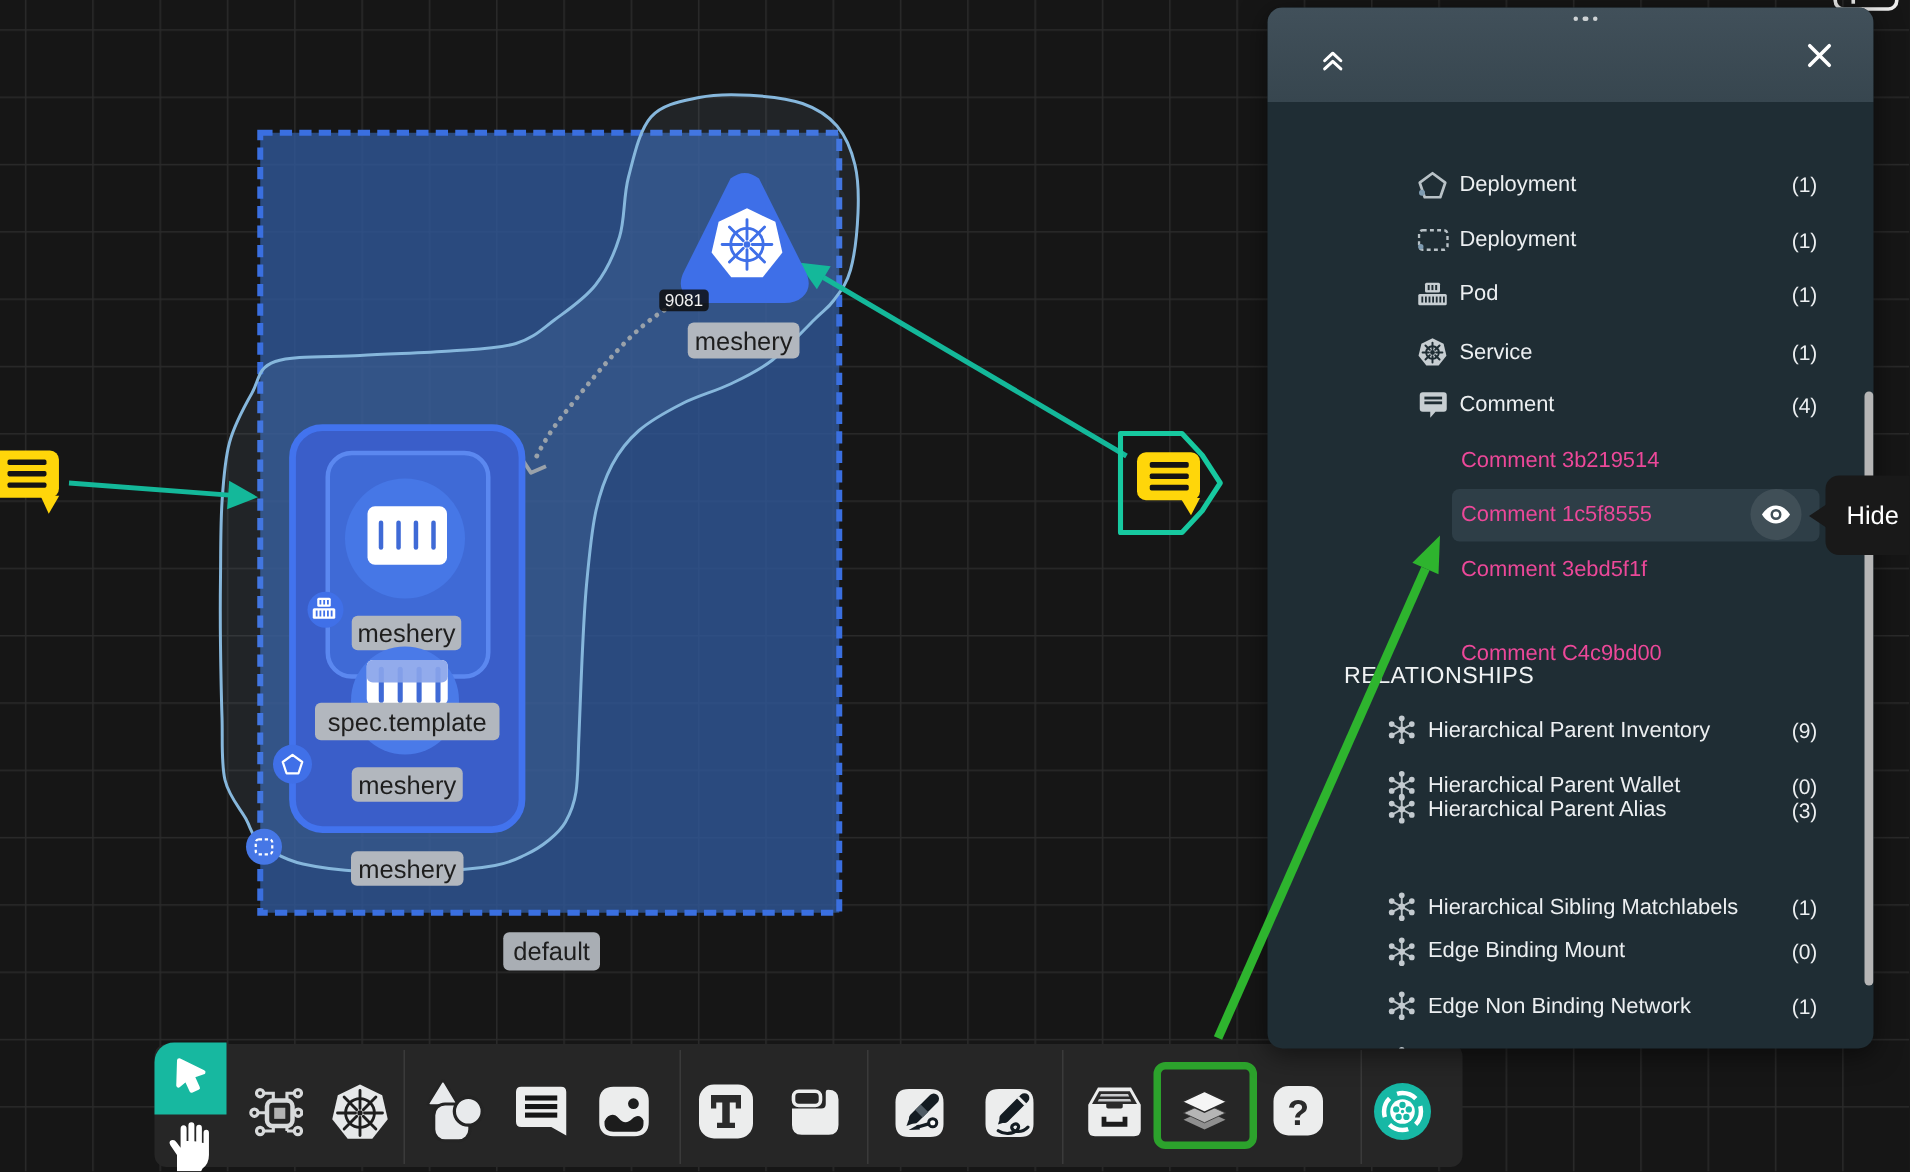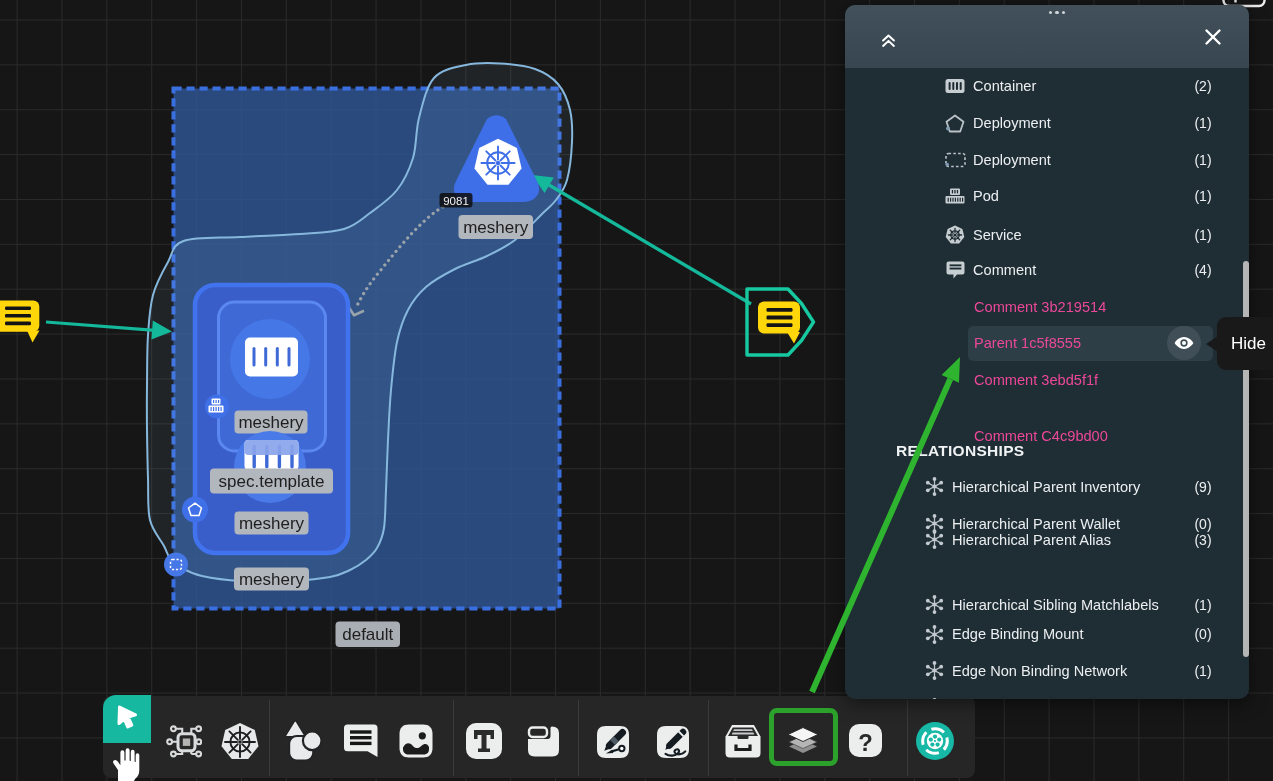--- a/index.html
+++ b/index.html
@@ -13,21 +13,21 @@
 #pdots{position:absolute;left:204px;top:6px;display:flex;gap:2.9px}
 #pdots span{width:3.4px;height:3.4px;border-radius:50%;background:#cfd3d5}
 .prow,.rrow{position:absolute;left:0;width:404px;height:37px;display:flex;align-items:center;color:#eceff1;font-size:14.6px}
 .prow .picon{position:absolute;left:99px;width:22px;display:flex;justify-content:center}
 .prow .plabel{position:absolute;left:128px;white-space:nowrap}
 .rrow .ricon{position:absolute;left:78px;width:22px;display:flex;justify-content:center}
 .rrow .plabel{position:absolute;left:107px;white-space:nowrap}
 .pcount{position:absolute;left:336px;width:44px;text-align:center;font-size:14px}
 .psub{position:absolute;left:129px;width:260px;height:37px;display:flex;align-items:center;color:#ec4899;font-size:14.6px;z-index:2}
 .hlrow{position:absolute;left:123px;top:320.5px;width:245px;height:35px;background:#2e3e47;border-radius:5px}
-#reltitle{position:absolute;left:51px;top:436.5px;width:300px;height:18px;color:#f0f3f4;font-size:15.5px;font-weight:bold;letter-spacing:0.3px}
+#reltitle{position:absolute;left:51px;top:436.5px;width:300px;height:18px;color:#f0f3f4;font-size:15.5px;font-weight:normal;letter-spacing:0.3px}
 #eyebtn{position:absolute;left:321.5px;top:321px;width:34px;height:34px;border-radius:50%;background:rgba(255,255,255,0.09);display:flex;align-items:center;justify-content:center;z-index:3}
 #pscroll{position:absolute;left:397.5px;top:256px;width:6px;height:396px;background:#b5b5b5;border-radius:3px}
 #tooltip{position:absolute;left:1217px;top:317px;width:63px;height:53px;background:#191919;border-radius:9px;color:#ffffff;font-size:17px;display:flex;align-items:center;justify-content:center;z-index:60}
 </style></head>
 <body>
 
 <svg width="1273" height="781" viewBox="0 0 1273 781" font-family="Liberation Sans, sans-serif" style="position:absolute;left:0;top:0">
 <defs>
  <pattern id="grid" x="16.6" y="19.5" width="44.87" height="44.87" patternUnits="userSpaceOnUse">
    <path d="M0.5,0 V44.87 M0,0.5 H44.87" stroke="#2a2a2a" stroke-width="1" fill="none"></path>
@@ -277,35 +277,20 @@
   <svg width="18" height="18" viewBox="0 0 18 18" style="position:absolute;left:359px;top:23px" stroke="#ffffff" stroke-width="2.4" stroke-linecap="round">
         <path d="M2.5,2.5 L15.5,15.5 M15.5,2.5 L2.5,15.5"></path>
       </svg>
   <div id="pdots">
         <span></span>
         <span></span>
         <span></span>
       </div>
  </div>
  <div class="hlrow"></div>
- <div class="prow" style="top:62.900000000000006px">
-      <span class="picon">
-        <svg width="20" height="16" viewBox="0 0 20 16">
-          <rect x="0.5" y="1" width="19" height="14" rx="2.5" fill="#c7ced2"></rect>
-          <g fill="#1e2c33">
-            <rect x="3.6" y="4" width="2" height="8" rx="1"></rect>
-            <rect x="7.3" y="4" width="2" height="8" rx="1"></rect>
-            <rect x="11" y="4" width="2" height="8" rx="1"></rect>
-            <rect x="14.7" y="4" width="2" height="8" rx="1"></rect>
-          </g>
-        </svg>
-      </span>
-      <span class="plabel">Container</span>
-      <span class="pcount">(2)</span>
-    </div>
     <div class="prow" style="top:99.7px">
       <span class="picon">
         <svg width="20" height="19" viewBox="0 0 20 19">
           <path d="M10,1.5 L18.5,7.8 L15.2,17.5 L4.8,17.5 L1.5,7.8 Z" fill="none" stroke="#b9c2c7" stroke-width="1.8" stroke-linejoin="round"></path>
           <circle cx="3" cy="14.5" r="2" fill="#7e9bb1"></circle>
         </svg>
       </span>
       <span class="plabel">Deployment</span>
       <span class="pcount">(1)</span>
     </div>
@@ -366,21 +351,21 @@
           <g fill="#1e2c33">
             <rect x="3.6" y="3.4" width="11.8" height="1.9"></rect>
             <rect x="3.6" y="6.6" width="11.8" height="1.9"></rect>
           </g>
         </svg>
       </span>
       <span class="plabel">Comment</span>
       <span class="pcount">(4)</span>
     </div>
  <div class="psub" style="top:283.5px">Comment 3b219514</div>
-    <div class="psub" style="top:319.8px">Parent 1c5f8555</div>
+    <div class="psub" style="top:319.8px">Comment 1c5f8555</div>
     <div class="psub" style="top:356.7px">Comment 3ebd5f1f</div>
     <div class="psub" style="top:412px">Comment C4c9bd00</div>
  <div id="reltitle">RELATIONSHIPS</div>
  <div class="rrow" style="top:463.0px">
       <span class="ricon">
         <svg width="21" height="21" viewBox="0 0 21 21">
           <g stroke="#b9c2c7" stroke-width="1.3" stroke-linecap="round">
             <path d="M10.5,10.5 L10.5,3.6 M10.5,10.5 L16.6,7.1 M10.5,10.5 L16.6,13.9 M10.5,10.5 L10.5,17.4 M10.5,10.5 L4.4,13.9 M10.5,10.5 L4.4,7.1"></path>
           </g>
           <g fill="#c3cacf">

